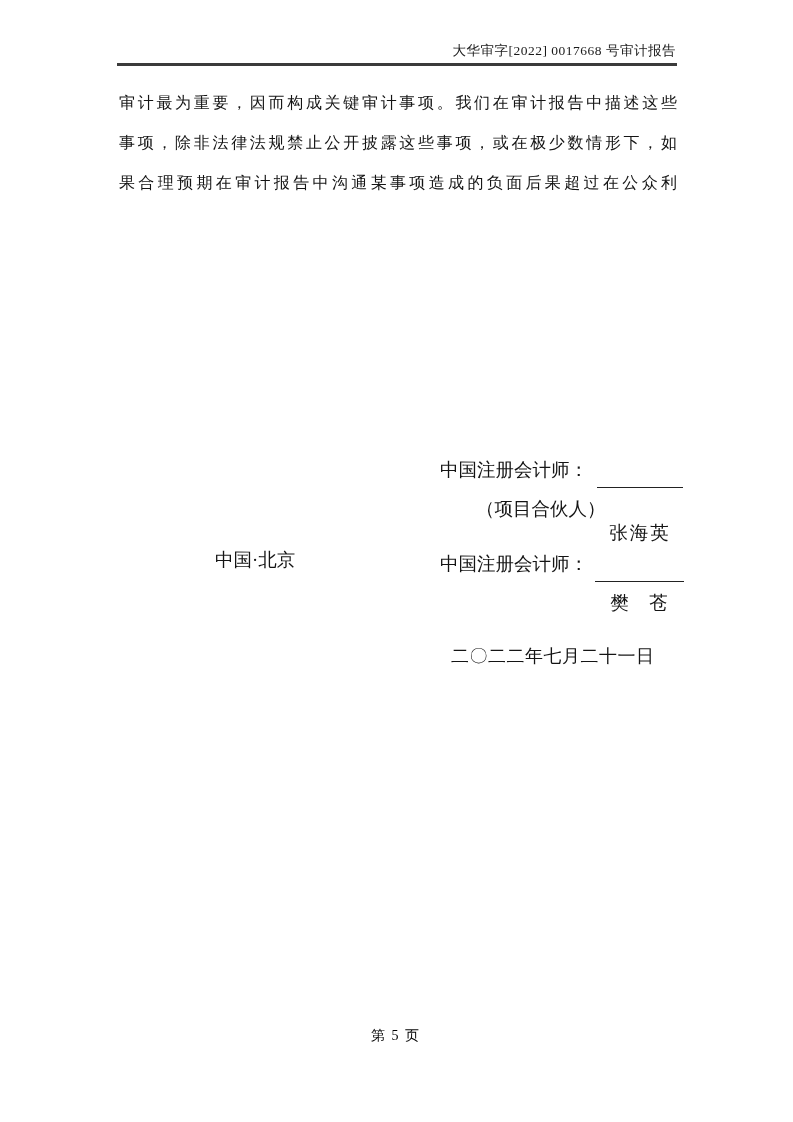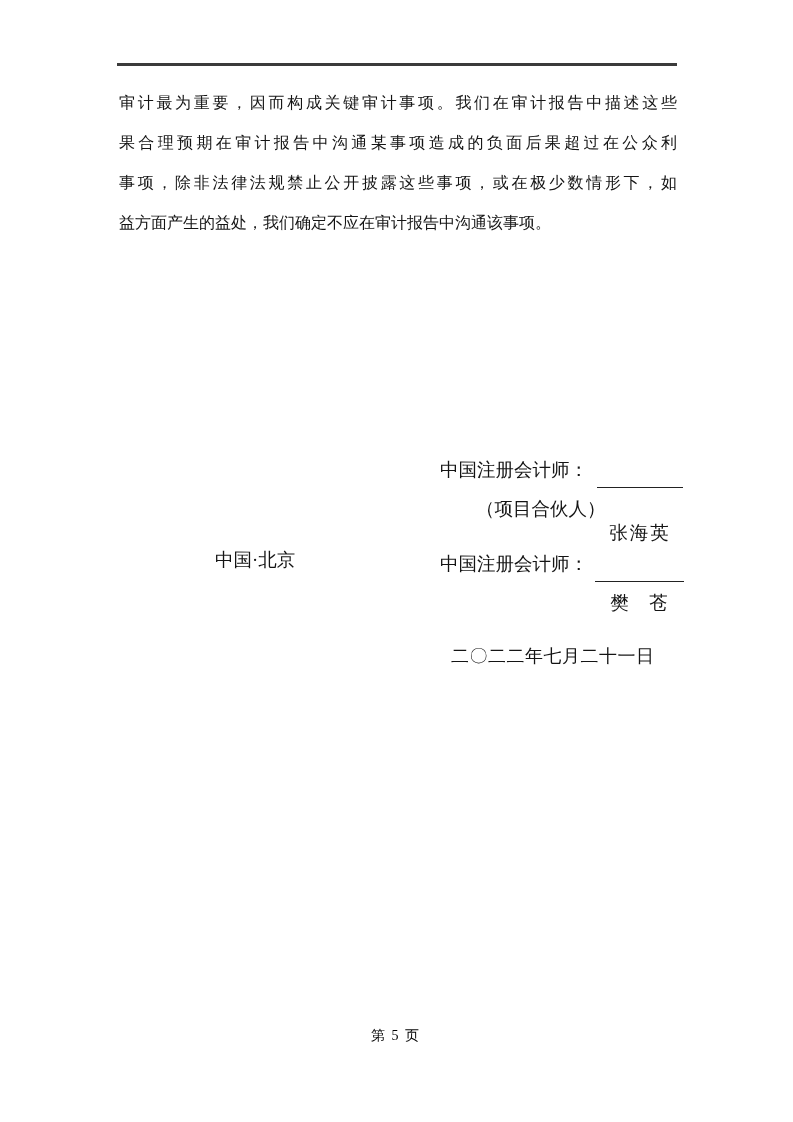--- a/index.html
+++ b/index.html
@@ -102,27 +102,27 @@
     line-height: 1.2;
     white-space: nowrap;
     color: #000000;
   }
 </style>
 </head>
 <body>
 
 <div class="page">
 
+  <div class="doc-number">大华审字[2022] 0017668 号审计报告</div>
   <div class="header-rule"></div>
 
   <div class="paragraph">
     <p class="para-line justified">审计最为重要，因而构成关键审计事项。我们在审计报告中描述这些</p>
+    <p class="para-line justified">事项，除非法律法规禁止公开披露这些事项，或在极少数情形下，如</p>
     <p class="para-line justified">果合理预期在审计报告中沟通某事项造成的负面后果超过在公众利</p>
-    <p class="para-line justified">事项，除非法律法规禁止公开披露这些事项，或在极少数情形下，如</p>
-    <p class="para-line">益方面产生的益处，我们确定不应在审计报告中沟通该事项。</p>
   </div>
 
 
   <div class="sig-item cpa-label-1">中国注册会计师：</div>
 
   <div class="sig-line sig-line-1"></div>
 
   <div class="sig-item partner-role">（项目合伙人）</div>
 
   <div class="sig-item partner-name">张海英</div>

